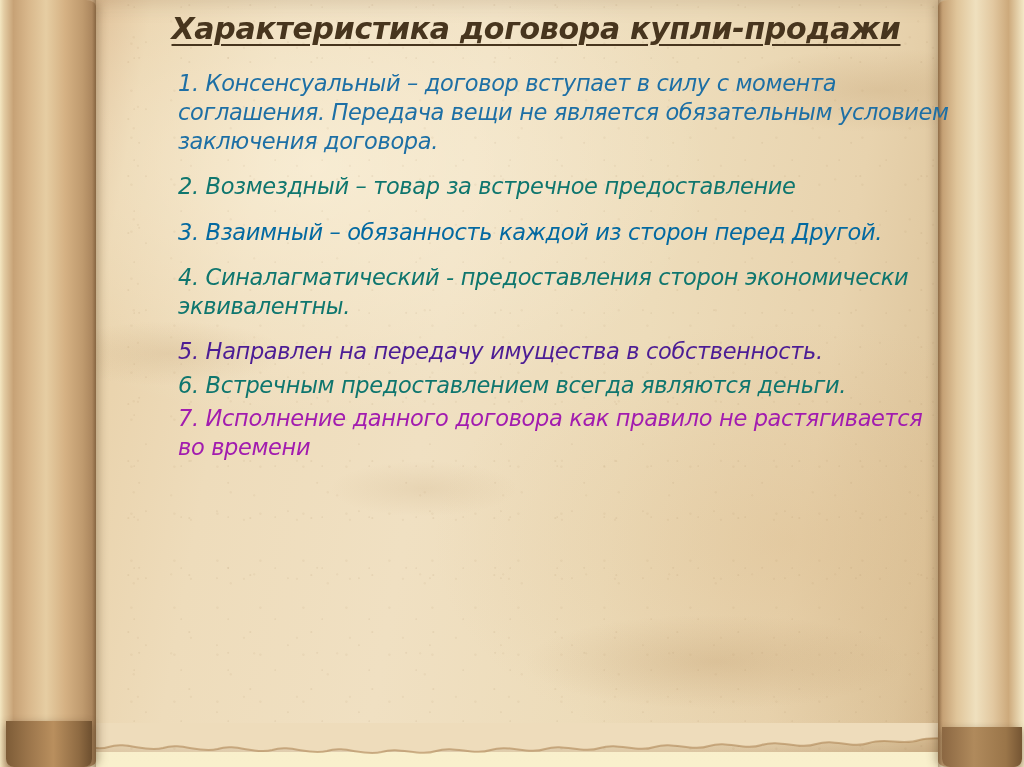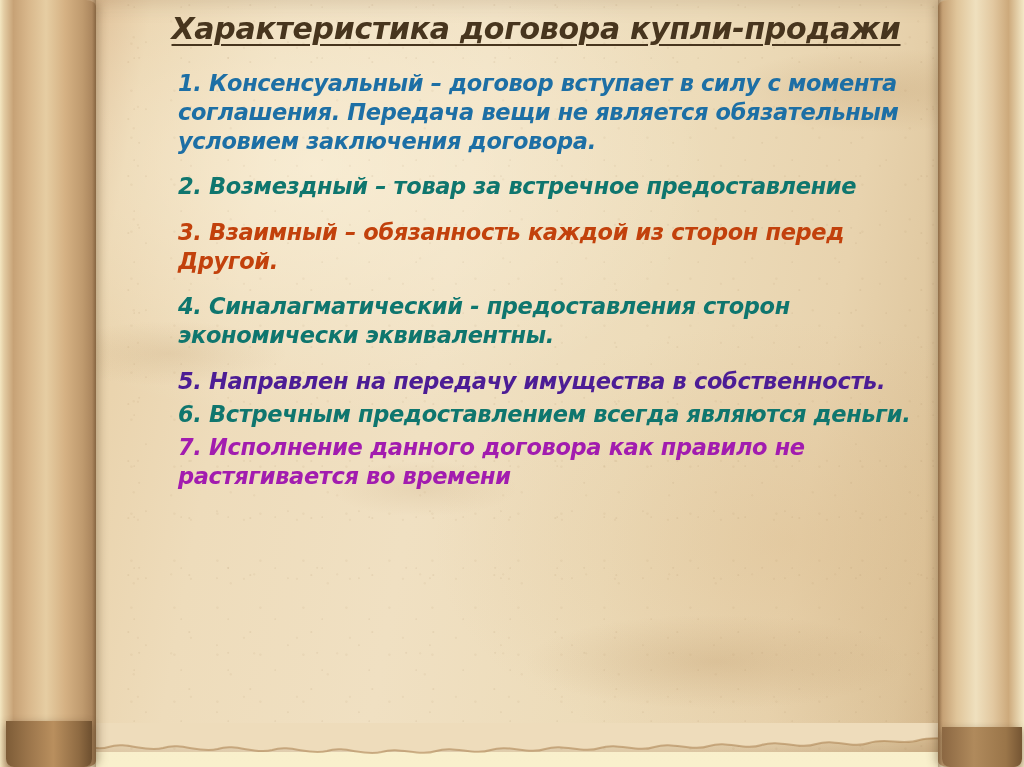--- a/index.html
+++ b/index.html
@@ -195,33 +195,33 @@
 
   #bullet-list {
     margin-top: 22px;
     padding-left: 62px;
     padding-right: 6px;
   }
 
   .bullet {
     font-family: "DejaVu Sans", sans-serif;
     font-size: 22.5px;
-    font-weight: bold;
+    font-weight: normal;
     font-style: italic;
     line-height: 1.30;
     letter-spacing: -0.35px;
     margin-bottom: 16px;
   }
 
   .bullet.tight { margin-bottom: 4px; }
 
   
   .c-blue   { color: #1d6fa5; }
   .c-dark   { color: #0f766e; }
-  .c-green  { color: #c2410c; }
+  .c-green  { color: #0369a1; }
   .c-purple { color: #4c1d95; }
   .c-red    { color: #a21caf; }
 </style>
 </head>
 <body>
 
 <div id="backdrop"></div>
 
 <div id="parchment">
   <div id="stains"></div>

